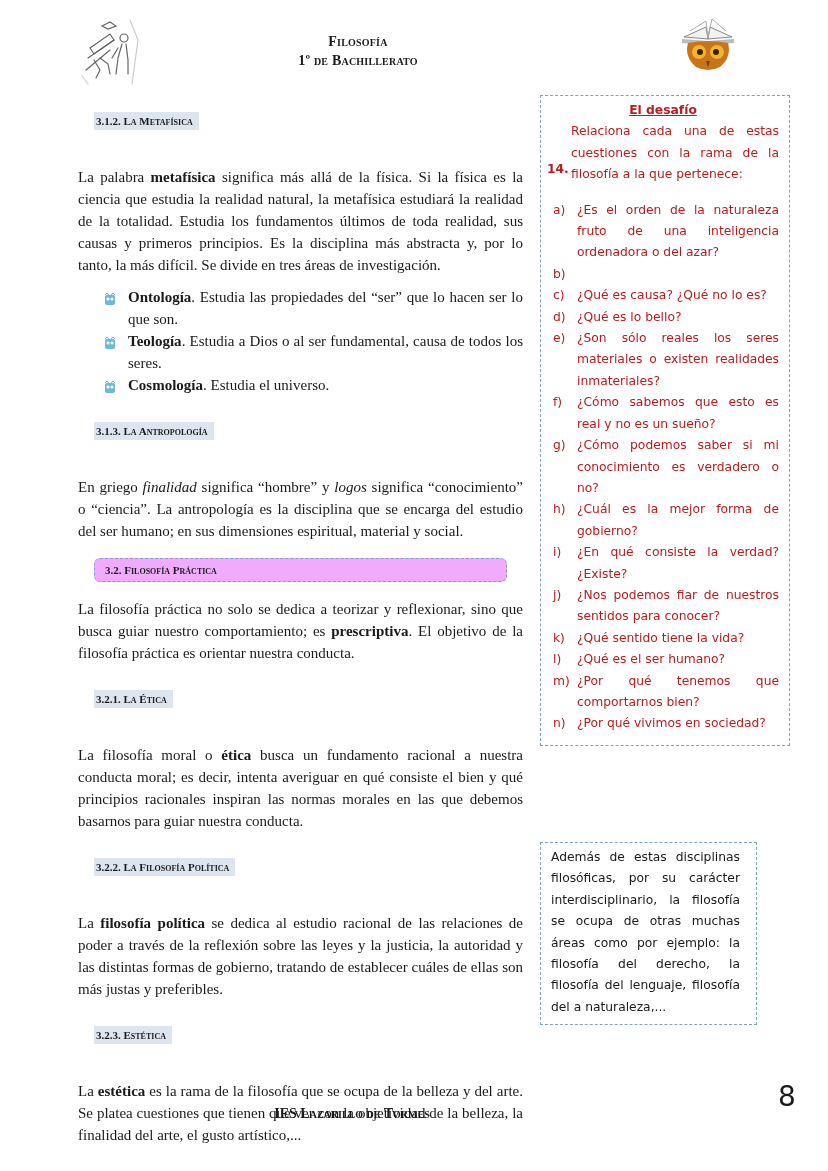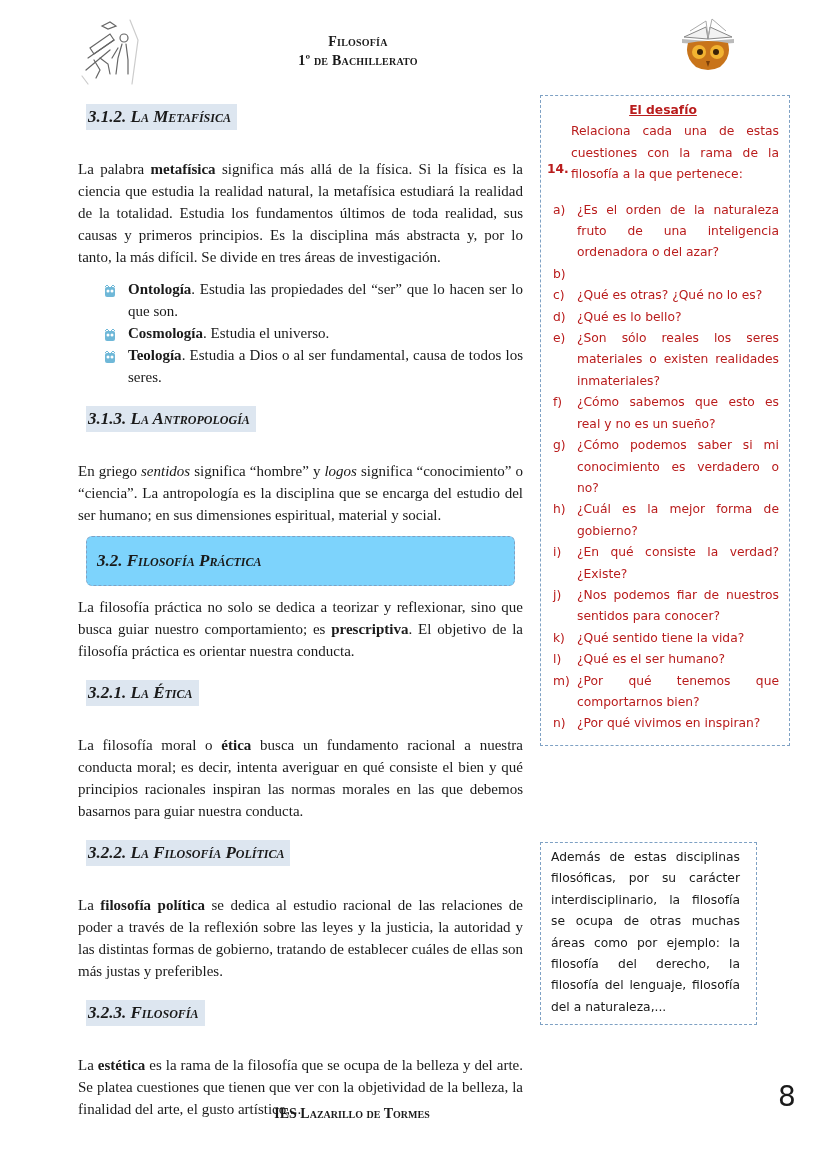--- a/index.html
+++ b/index.html
@@ -4,22 +4,22 @@
 <style>
   html, body { margin: 0; padding: 0; background: #ffffff; }
   body { width: 828px; height: 1171px; position: relative; overflow: hidden; font-family: "Liberation Serif", serif; color: #1a1a1a; }
   .abs { position: absolute; }
   .header-title { left: 0; width: 716px; top: 32px; text-align: center; font-weight: bold; font-size: 14px; line-height: 19px; font-variant: small-caps; letter-spacing: 0.2px; }
   .header-title div { font-variant: small-caps; }
   .logo-left { left: 80px; top: 18px; width: 60px; height: 68px; }
   .logo-right { left: 678px; top: 17px; width: 60px; height: 55px; }
 
   .main { left: 78px; top: 96px; width: 445px; }
-  .sec-title { display: inline-block; background: #dde6f0; padding: 3px 6px 3px 2px; font-weight: bold; font-size: 17px; font-variant: small-caps; margin: 8px; font-style: italic; }
-  .sec-title.boxed { display: block; border: 1.5px dashed #7ea1c4; border-radius: 6px; padding: 14px 10px; background: #7dd3fc; }
+  .sec-title { display: inline-block; background: #dde6f0; padding: 3px 6px 3px 2px; font-weight: bold; font-size: 11px; font-variant: small-caps; margin: 16px; }
+  .sec-title.boxed { display: block; border: 1.5px dashed #7ea1c4; border-radius: 6px; padding: 5px 10px; background: #f0abfc; }
   p.body { font-size: 15px; line-height: 22px; text-align: justify; margin: 20px 0 10px 0; }
   ul.branches { list-style: none; padding: 0; margin: 7px 0 10px 26px; }
   ul.branches li { font-size: 15px; line-height: 22px; text-align: justify; padding-left: 24px; position: relative; }
   ul.branches li .bullet { position: absolute; left: 0; top: 4px; width: 12px; height: 13px; }
   b { font-weight: bold; }
 
   .sidebox { left: 540px; top: 95px; width: 250px; border: 1.5px dashed #7ea1c4; font-family: "DejaVu Sans", sans-serif; font-size: 12.3px; line-height: 21.4px; color: #b91c1c; padding: 4px 10px 10px 6px; box-sizing: border-box; }
   .sidebox .ch-title { text-align: center; font-weight: bold; text-decoration: underline; margin: 0; }
   .sidebox .task { display: flex; }
   .sidebox .task .num { font-weight: bold; width: 24px; flex: none; margin-top: 38px; }
@@ -92,66 +92,66 @@
           </svg></span>
       <b>Ontología</b><span>. Estudia las propiedades del “ser” que lo hacen ser lo que son.</span>
     </li>
     <li>
       <span class="bullet"><svg width="12" height="13" viewBox="0 0 12 13">
             <rect x="1" y="2" width="10" height="10" rx="2" fill="#6fb8d8"></rect>
             <path d="M1 2 L3 0 L5 2 M7 2 L9 0 L11 2" stroke="#6fb8d8" fill="none"></path>
             <circle cx="4" cy="6" r="1.5" fill="#fff"></circle>
             <circle cx="8" cy="6" r="1.5" fill="#fff"></circle>
           </svg></span>
-      <b>Cosmología</b><span>. Estudia el universo.</span>
+      <b>Teología</b><span>. Estudia a Dios o al ser fundamental, causa de todos los seres.</span>
     </li>
     <li>
       <span class="bullet"><svg width="12" height="13" viewBox="0 0 12 13">
             <rect x="1" y="2" width="10" height="10" rx="2" fill="#6fb8d8"></rect>
             <path d="M1 2 L3 0 L5 2 M7 2 L9 0 L11 2" stroke="#6fb8d8" fill="none"></path>
             <circle cx="4" cy="6" r="1.5" fill="#fff"></circle>
             <circle cx="8" cy="6" r="1.5" fill="#fff"></circle>
           </svg></span>
-      <b>Teología</b><span>. Estudia a Dios o al ser fundamental, causa de todos los seres.</span>
+      <b>Cosmología</b><span>. Estudia el universo.</span>
     </li>
   </ul>
 
   <h3 class="sec-title">3.1.3. La Antropología</h3>
-  <p class="body"><span>En griego </span><i>sentidos</i><span> significa “hombre” y </span><i>logos</i><span> significa “conocimiento” o “ciencia”. La antropología es la disciplina que se encarga del estudio del ser humano; en sus dimensiones espiritual, material y social.</span></p>
+  <p class="body"><span>En griego </span><i>finalidad</i><span> significa “hombre” y </span><i>logos</i><span> significa “conocimiento” o “ciencia”. La antropología es la disciplina que se encarga del estudio del ser humano; en sus dimensiones espiritual, material y social.</span></p>
 
   <h3 class="sec-title boxed">3.2. Filosofía Práctica</h3>
   <p class="body" style="margin-top:10px"><span>La filosofía práctica no solo se dedica a teorizar y reflexionar, sino que busca guiar nuestro comportamiento; es </span><b>prescriptiva</b><span>. El objetivo de la filosofía práctica es orientar nuestra conducta.</span></p>
 
   <h3 class="sec-title">3.2.1. La Ética</h3>
   <p class="body"><span>La filosofía moral o </span><b>ética</b><span> busca un fundamento racional a nuestra conducta moral; es decir, intenta averiguar en qué consiste el bien y qué principios racionales inspiran las normas morales en las que debemos basarnos para guiar nuestra conducta.</span></p>
 
   <h3 class="sec-title">3.2.2. La Filosofía Política</h3>
   <p class="body"><span>La </span><b>filosofía política</b><span> se dedica al estudio racional de las relaciones de poder a través de la reflexión sobre las leyes y la justicia, la autoridad y las distintas formas de gobierno, tratando de establecer cuáles de ellas son más justas y preferibles.</span></p>
 
-  <h3 class="sec-title">3.2.3. Filosofía</h3>
+  <h3 class="sec-title">3.2.3. Estética</h3>
   <p class="body"><span>La </span><b>estética</b><span> es la rama de la filosofía que se ocupa de la belleza y del arte. Se platea cuestiones que tienen que ver con la objetividad de la belleza, la finalidad del arte, el gusto artístico,...</span></p>
 </div>
 
 <div class="abs sidebox">
   <p class="ch-title">El desafío</p>
   <div class="task">
     <span class="num">14.</span>
     <span class="txt">Relaciona cada una de estas cuestiones con la rama de la filosofía a la que pertenece:</span>
   </div>
   <ol>
     <li>
         <span class="lbl">a)</span>
         <span class="q">¿Es el orden de la naturaleza fruto de una inteligencia ordenadora o del azar?</span>
       </li>
     <li>
         <span class="lbl">b)</span>
       </li>
     <li>
         <span class="lbl">c)</span>
-        <span class="q">¿Qué es otras? ¿Qué no lo es?</span>
+        <span class="q">¿Qué es causa? ¿Qué no lo es?</span>
       </li>
     <li>
         <span class="lbl">d)</span>
         <span class="q">¿Qué es lo bello?</span>
       </li>
     <li>
         <span class="lbl">e)</span>
         <span class="q">¿Son sólo reales los seres materiales o existen realidades inmateriales?</span>
       </li>
     <li>
@@ -181,21 +181,21 @@
     <li>
         <span class="lbl">l)</span>
         <span class="q">¿Qué es el ser humano?</span>
       </li>
     <li>
         <span class="lbl">m)</span>
         <span class="q">¿Por qué tenemos que comportarnos bien?</span>
       </li>
     <li>
         <span class="lbl">n)</span>
-        <span class="q">¿Por qué vivimos en inspiran?</span>
+        <span class="q">¿Por qué vivimos en sociedad?</span>
       </li>
   </ol>
 </div>
 
 <div class="abs notebox">
   <span>Además de estas disciplinas filosóficas, por su carácter interdisciplinario, la filosofía se ocupa de otras muchas áreas como por ejemplo: la filosofía del derecho, la filosofía del lenguaje, filosofía del a naturaleza,...</span>
 </div>
 
 <div class="abs footer">IES Lazarillo de Tormes</div>
 <div class="abs pagenum">8</div>

